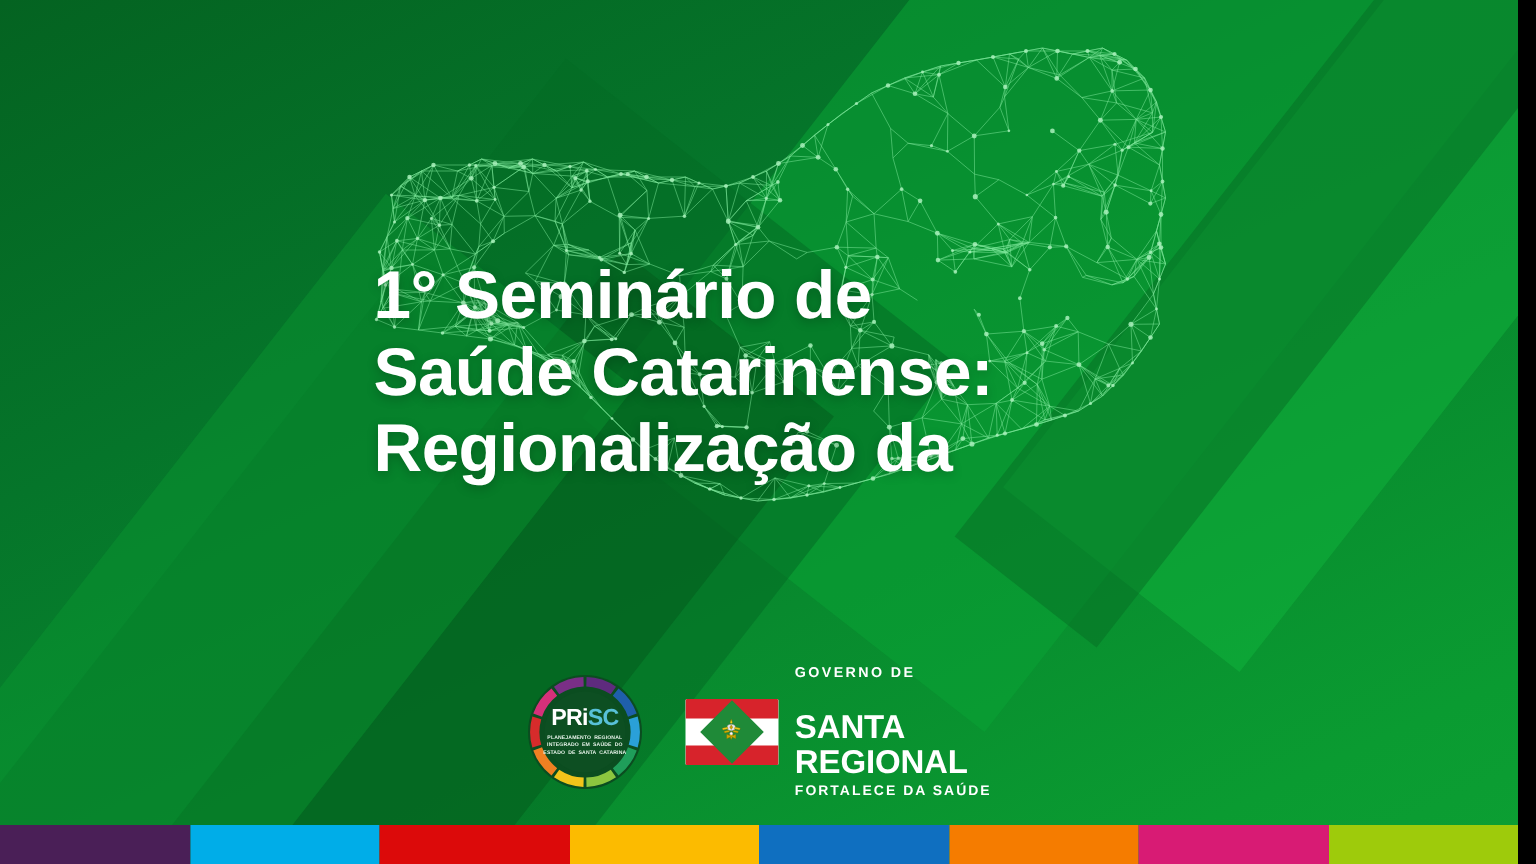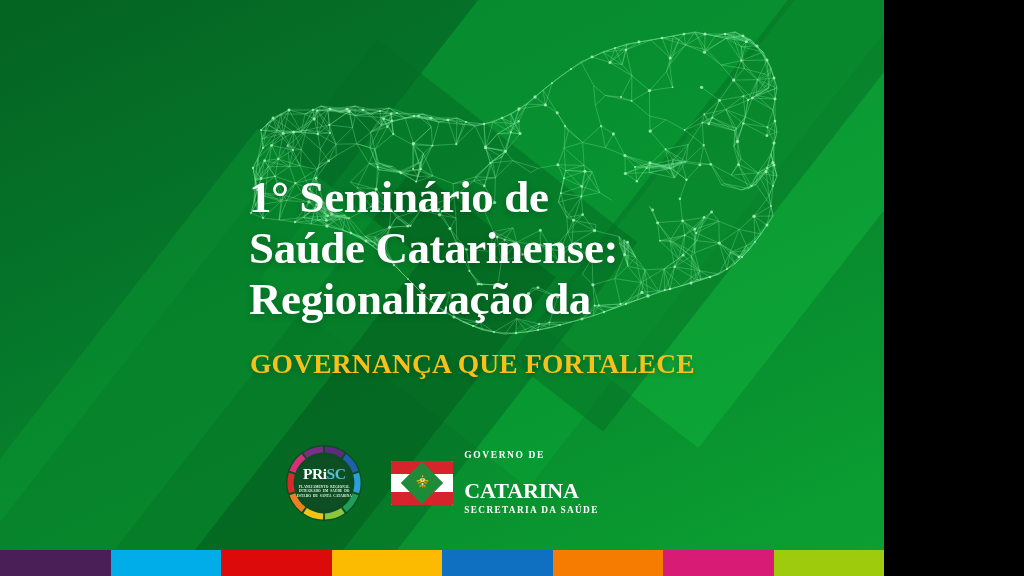--- a/index.html
+++ b/index.html
@@ -2,24 +2,24 @@
 <html><head>
 <meta charset="utf-8">
 <style>
   html, body {
     margin: 0;
     padding: 0;
     background: #000;
   }
   #poster {
     position: relative;
-    width: 884px;
+    width: 1012px;
     height: 576px;
     overflow: hidden;
-    font-family: Liberation Serif, serif;
+    font-family: Liberation Sans, sans-serif;
     background: linear-gradient(155deg, #046321 0%, #05752a 32%, #088a2e 62%, #0a9b31 88%, #0c9f33 100%);
   }
 
   
   .band {
     position: absolute;
     pointer-events: none;
   }
   .band-tr1 {
     top: -300px; right: -260px;
@@ -483,21 +483,20 @@
     </svg>
   </div>
 
   <div class="headline">
     <span class="hl">1° Seminário de</span>
     <span class="hl">Saúde Catarinense:</span>
     <span class="hl">Regionalização da</span>
   </div>
 
   <div class="subhead">
-    <span class="sl">GOVERNANÇA QUE FORTALECE</span>
   </div>
 
   <div id="logos">
 
     <div class="prisc">
       <svg width="78" height="78" viewBox="0 0 78 78" aria-hidden="true">
         <circle cx="39" cy="39" r="38" fill="#0b4d20"></circle>
         <g id="prisc-ring">
             <path d="M 39.935374897239555 5.513061146148132 A 33.5 33.5 0 0 1 57.92639461473542 11.358697807677117" stroke="#5e2b7e" stroke-width="6.2" stroke-linecap="butt" fill="none"></path>
             <path d="M 59.43986299069247 12.458296947601113 A 33.5 33.5 0 0 1 70.55892466837443 27.762372413366457" stroke="#1f5fab" stroke-width="6.2" stroke-linecap="butt" fill="none"></path>
@@ -534,22 +533,23 @@
             <path d="M26.5 17 L20 15.6 L19.3 17.8 L25.7 19.4 Z" fill="#d8b400"></path>
             <path d="M17 16.5 L19.4 22 L17 28 L14.6 22 Z" fill="#e0bb00"></path>
             <path d="M11 21 L17 24 L11 27 Z" fill="#cfa800"></path>
             <path d="M23 21 L17 24 L23 27 Z" fill="#cfa800"></path>
             <circle cx="17" cy="20" r="2" fill="#ffffff" stroke="#7a7a7a"></circle>
           </g>
         </svg>
       </div>
       <div class="gov-text">
         <div class="gov-1">GOVERNO DE</div>
-        <div class="gov-3">CATARINA</div>
-        <div class="gov-4">SECRETARIA DA SAÚDE</div>
+        <div class="gov-2">SANTA</div>
+        <div class="gov-3">REGIONAL</div>
+        <div class="gov-4">FORTALECE DA SAÚDE</div>
       </div>
     </div>
 
   </div>
 
   <div id="strip">
       <div class="sw" style="background: rgb(74, 31, 87);"></div>
       <div class="sw" style="background: rgb(0, 173, 232);"></div>
       <div class="sw" style="background: rgb(220, 10, 10);"></div>
       <div class="sw" style="background: rgb(252, 187, 0);"></div>

